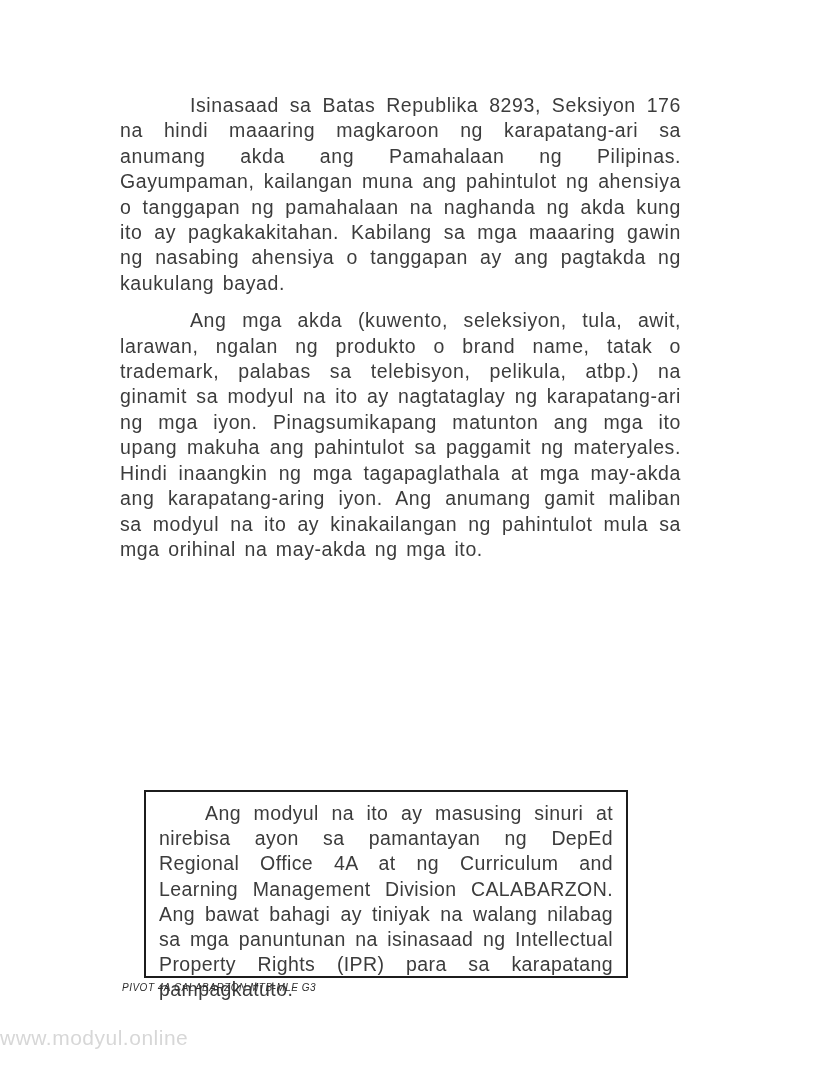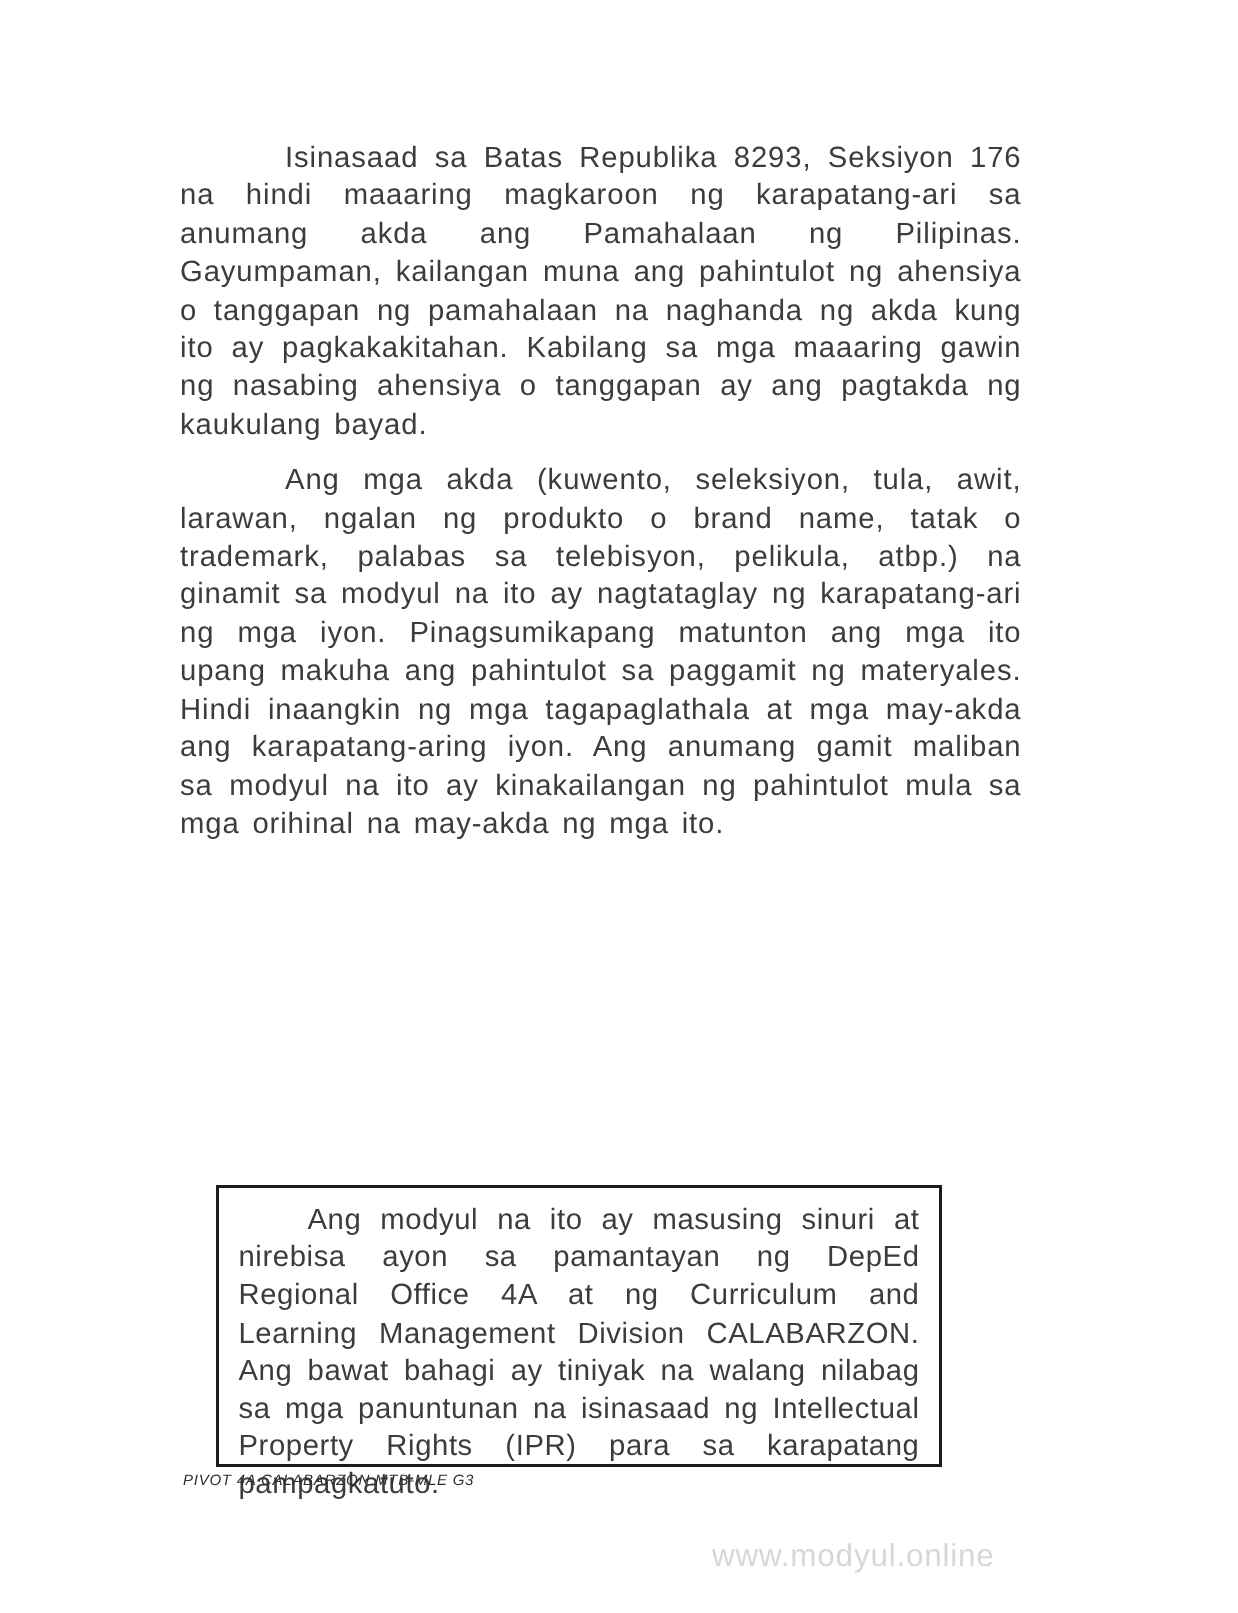--- a/index.html
+++ b/index.html
@@ -75,21 +75,21 @@
     font-style: italic;
     letter-spacing: 0.5px;
     color: #2e2e2e;
   }
 
   .watermark {
     position: absolute;
     left: 0;
     top: 1026px;
     width: 663px;
-    text-align: right;
+    text-align: left;
     font-size: 21px;
     letter-spacing: 0.5px;
     color: #d7d7d7;
   }
 </style>
 </head>
 <body>
 
 <div class="page">
 

